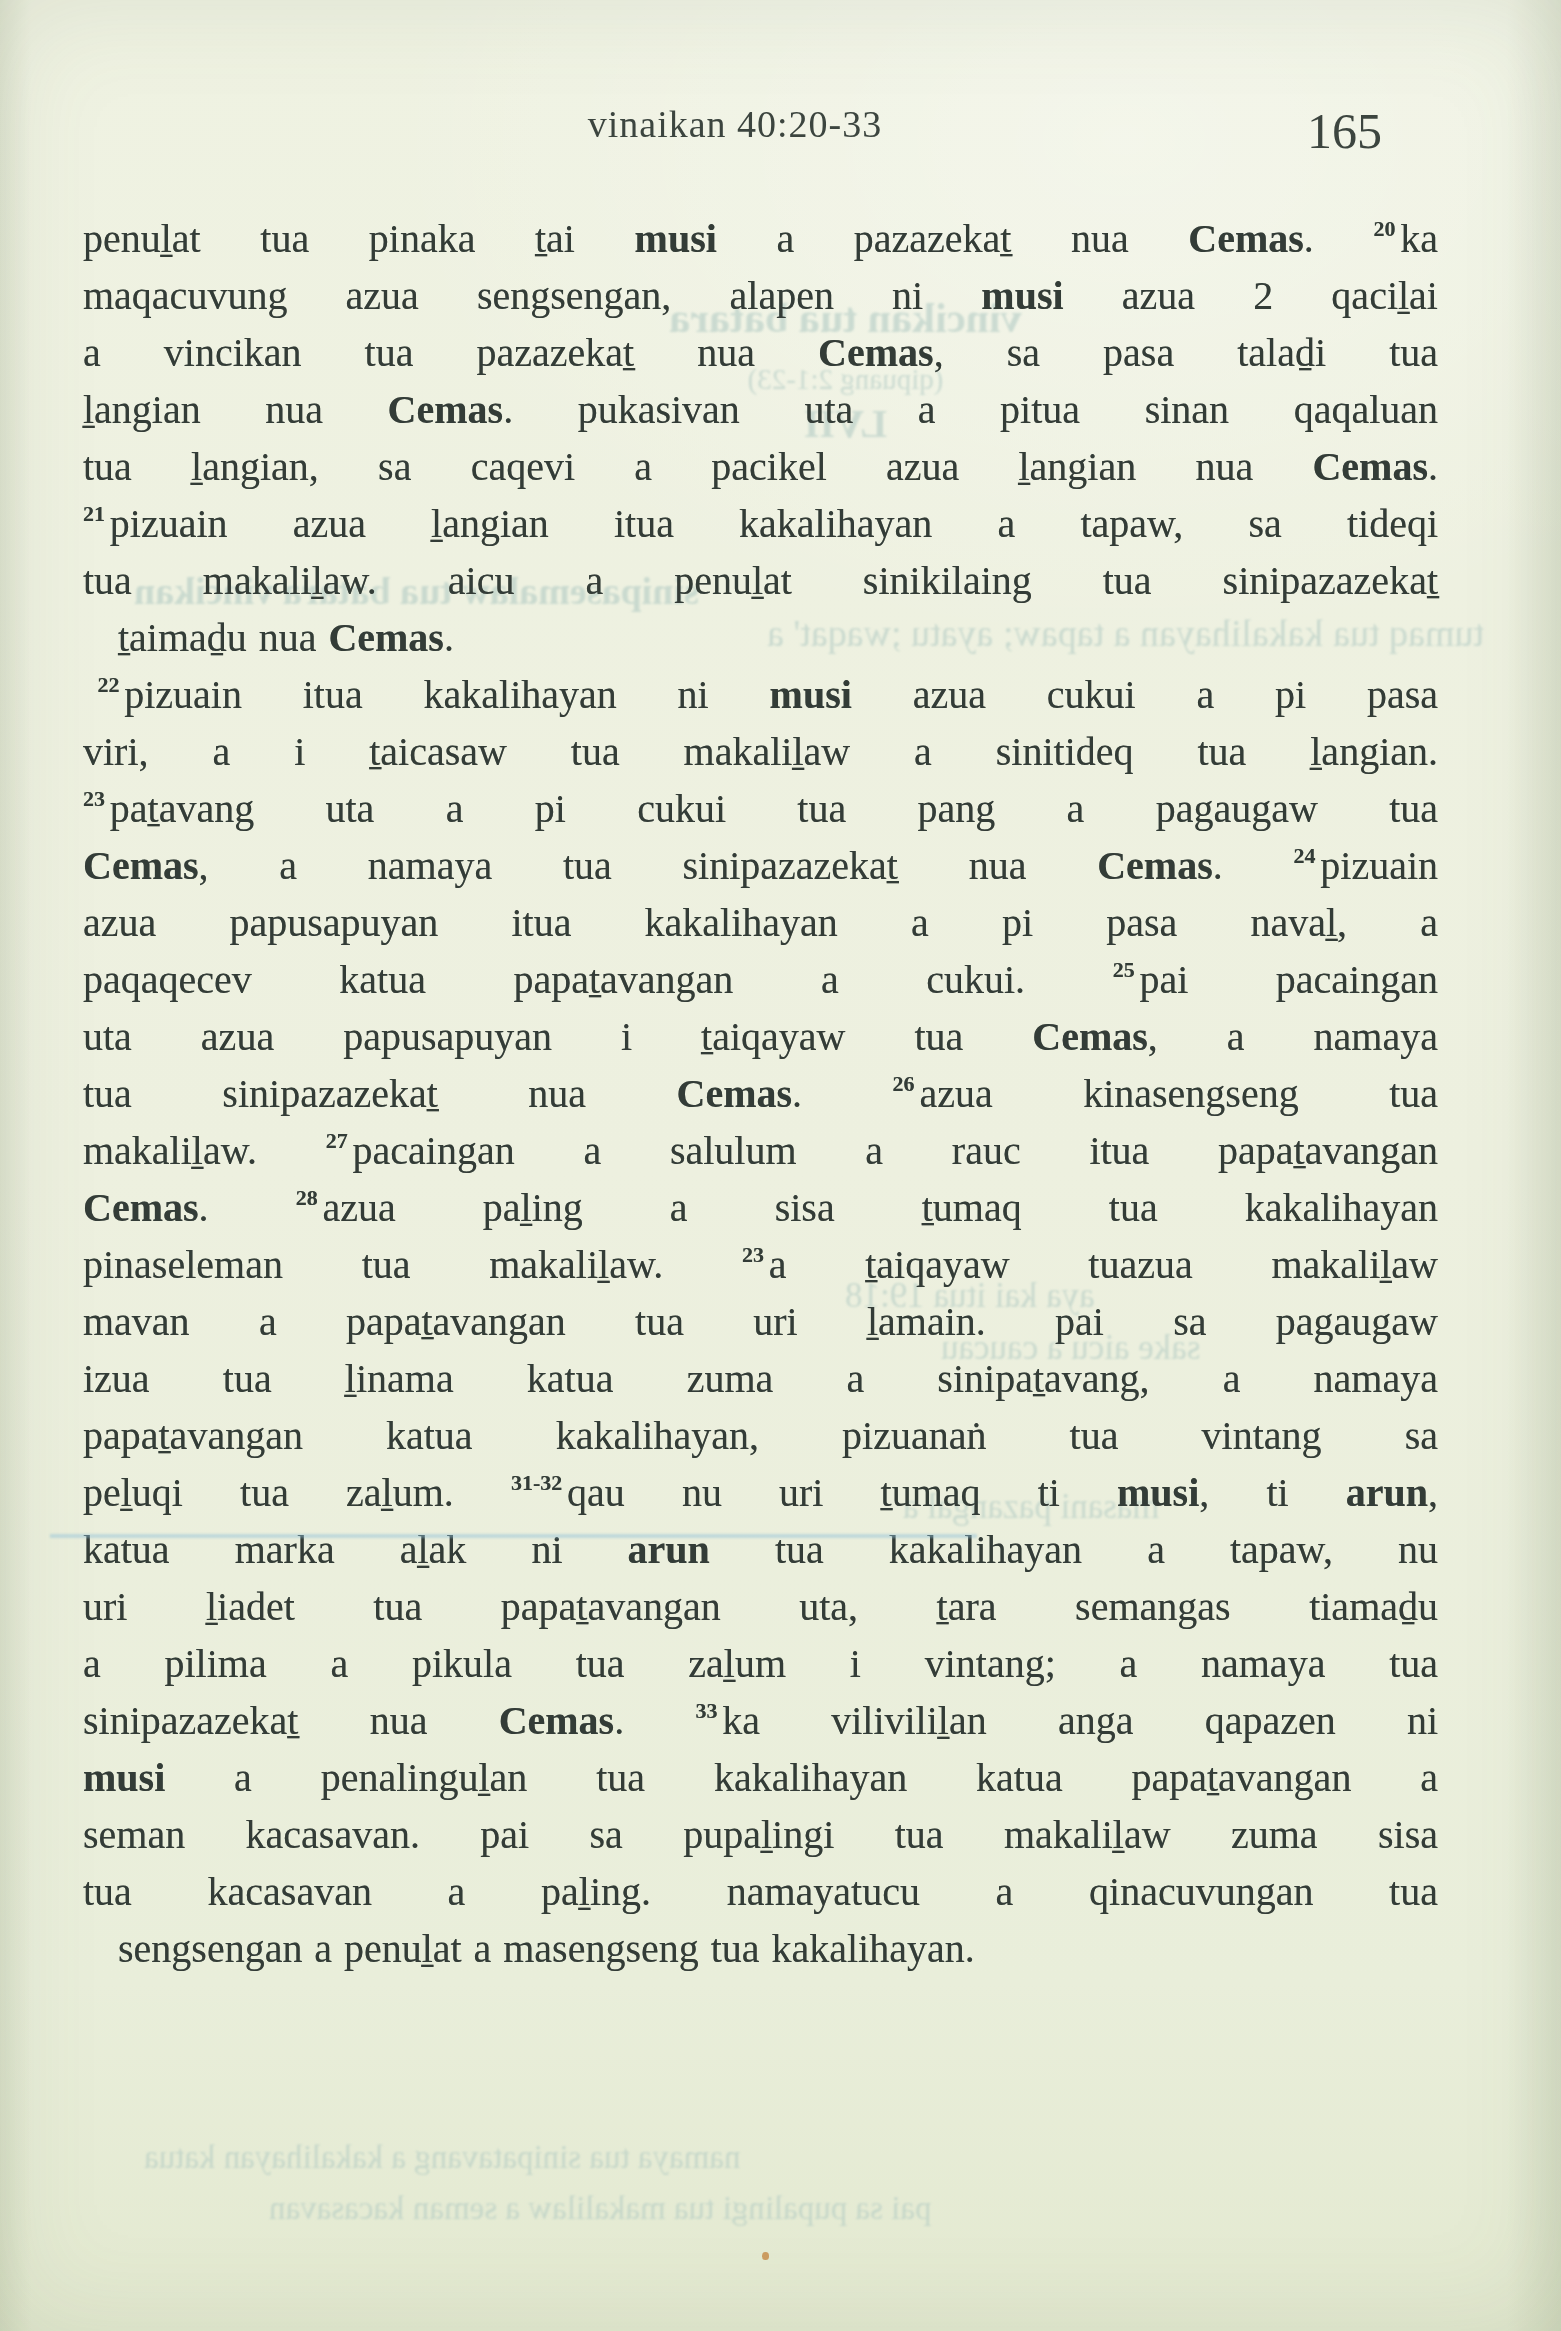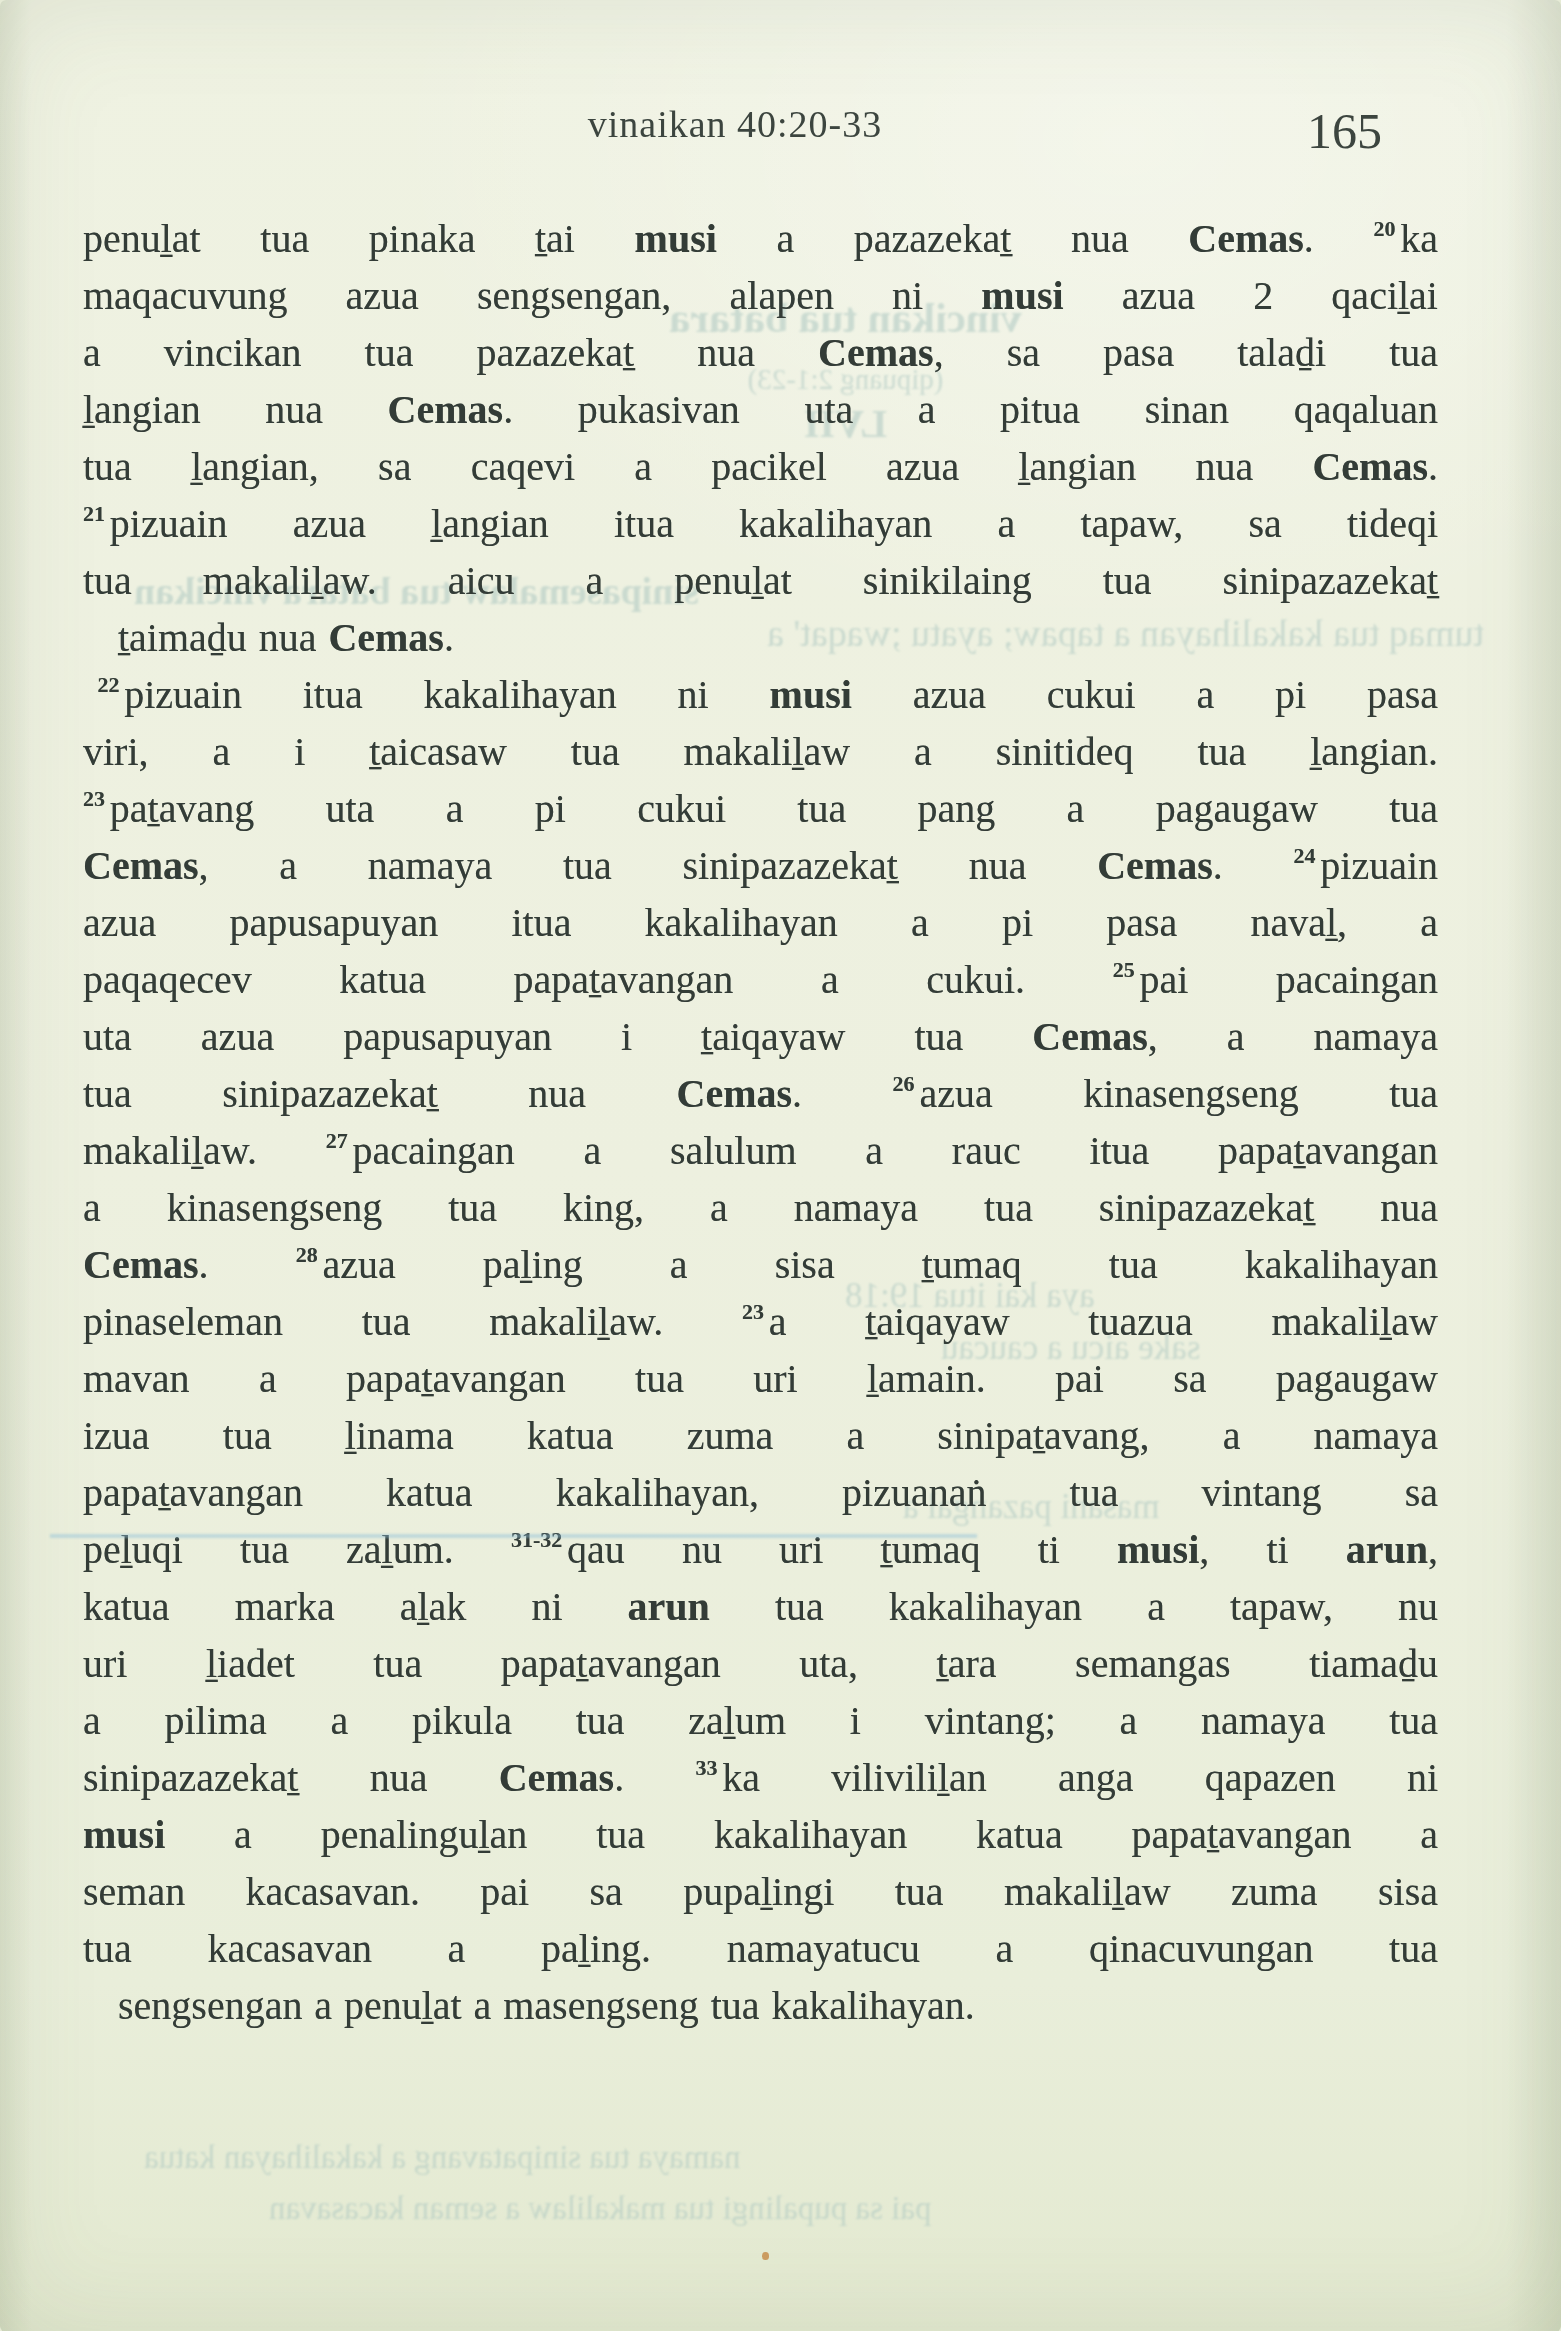--- a/index.html
+++ b/index.html
@@ -8,21 +8,20 @@
     font-family:"Liberation Serif","DejaVu Serif",serif;
     background:#e6ebd6;
   }
   .page{
     position:relative;width:1561px;height:2332px;overflow:hidden;
     background:
       radial-gradient(1249px 865px at 72% 6%, rgba(255,255,255,0.30), rgba(255,255,255,0) 60%),
       linear-gradient(90deg, rgba(110,130,90,0.12) 0%, rgba(110,130,90,0) 2%, rgba(110,130,90,0) 96.5%, rgba(110,130,90,0.14) 100%),
       linear-gradient(180deg,#eff2e2 0%, #edf0df 50%, #e9eeda 85%, #e3e9d0 100%);
     box-shadow: inset 0 0 106px rgba(90,110,70,0.12);
-    border-radius: 6px;
   }
   
   .ghost-layer{position:absolute;inset:0;pointer-events:none;}
   .ghost{
     position:absolute;white-space:nowrap;
     transform:scaleX(-1);
     filter:blur(1.3px);
     color:#a9c5bf;opacity:.52;
   }
   .g0{top:294px;left:0;width:1691px;text-align:center;font-size:42px;font-weight:700;}
@@ -103,21 +102,20 @@
       <div class="line last"><span>ṯaimaḏu nua </span><span class="b">Cemas</span><span>.</span></div>
       <div class="line indent"><sup class="v">22</sup><span>pizuain itua kakalihayan ni </span><span class="b">musi</span><span> azua cukui a pi pasa</span></div>
       <div class="line"><span>viri, a i ṯaicasaw tua makaliḻaw a sinitideq tua ḻangian.</span></div>
       <div class="line"><sup class="v">23</sup><span>paṯavang uta a pi cukui tua pang a pagaugaw tua</span></div>
       <div class="line"><span class="b">Cemas</span><span>, a namaya tua sinipazazekaṯ nua </span><span class="b">Cemas</span><span>. </span><sup class="v">24</sup><span>pizuain</span></div>
       <div class="line"><span>azua papusapuyan itua kakalihayan a pi pasa navaḻ, a</span></div>
       <div class="line"><span>paqaqecev katua papaṯavangan a cukui. </span><sup class="v">25</sup><span>pai pacaingan</span></div>
       <div class="line"><span>uta azua papusapuyan i ṯaiqayaw tua </span><span class="b">Cemas</span><span>, a namaya</span></div>
       <div class="line"><span>tua sinipazazekaṯ nua </span><span class="b">Cemas</span><span>. </span><sup class="v">26</sup><span>azua kinasengseng tua</span></div>
       <div class="line"><span>makaliḻaw. </span><sup class="v">27</sup><span>pacaingan a salulum a rauc itua papaṯavangan</span></div>
-      <div class="line"><span>a kinasengseng tua king, a namaya tua sinipazazekaṯ nua</span></div>
       <div class="line"><span class="b">Cemas</span><span>. </span><sup class="v">28</sup><span>azua paḻing a sisa ṯumaq tua kakalihayan</span></div>
       <div class="line"><span>pinaseleman tua makaliḻaw. </span><sup class="v">23</sup><span>a ṯaiqayaw tuazua makaliḻaw</span></div>
       <div class="line"><span>mavan a papaṯavangan tua uri ḻamain. pai sa pagaugaw</span></div>
       <div class="line"><span>izua tua ḻinama katua zuma a sinipaṯavang, a namaya</span></div>
       <div class="line"><span>papaṯavangan katua kakalihayan, pizuanaṅ tua vintang sa</span></div>
       <div class="line"><span>peḻuqi tua zaḻum. </span><sup class="v">31-32</sup><span>qau nu uri ṯumaq ti </span><span class="b">musi</span><span>, ti </span><span class="b">arun</span><span>,</span></div>
       <div class="line"><span>katua marka aḻak ni </span><span class="b">arun</span><span> tua kakalihayan a tapaw, nu</span></div>
       <div class="line"><span>uri ḻiadet tua papaṯavangan uta, ṯara semangas tiamaḏu</span></div>
       <div class="line"><span>a pilima a pikula tua zaḻum i vintang; a namaya tua</span></div>
       <div class="line"><span>sinipazazekaṯ nua </span><span class="b">Cemas</span><span>. </span><sup class="v">33</sup><span>ka viliviliḻan anga qapazen ni</span></div>

